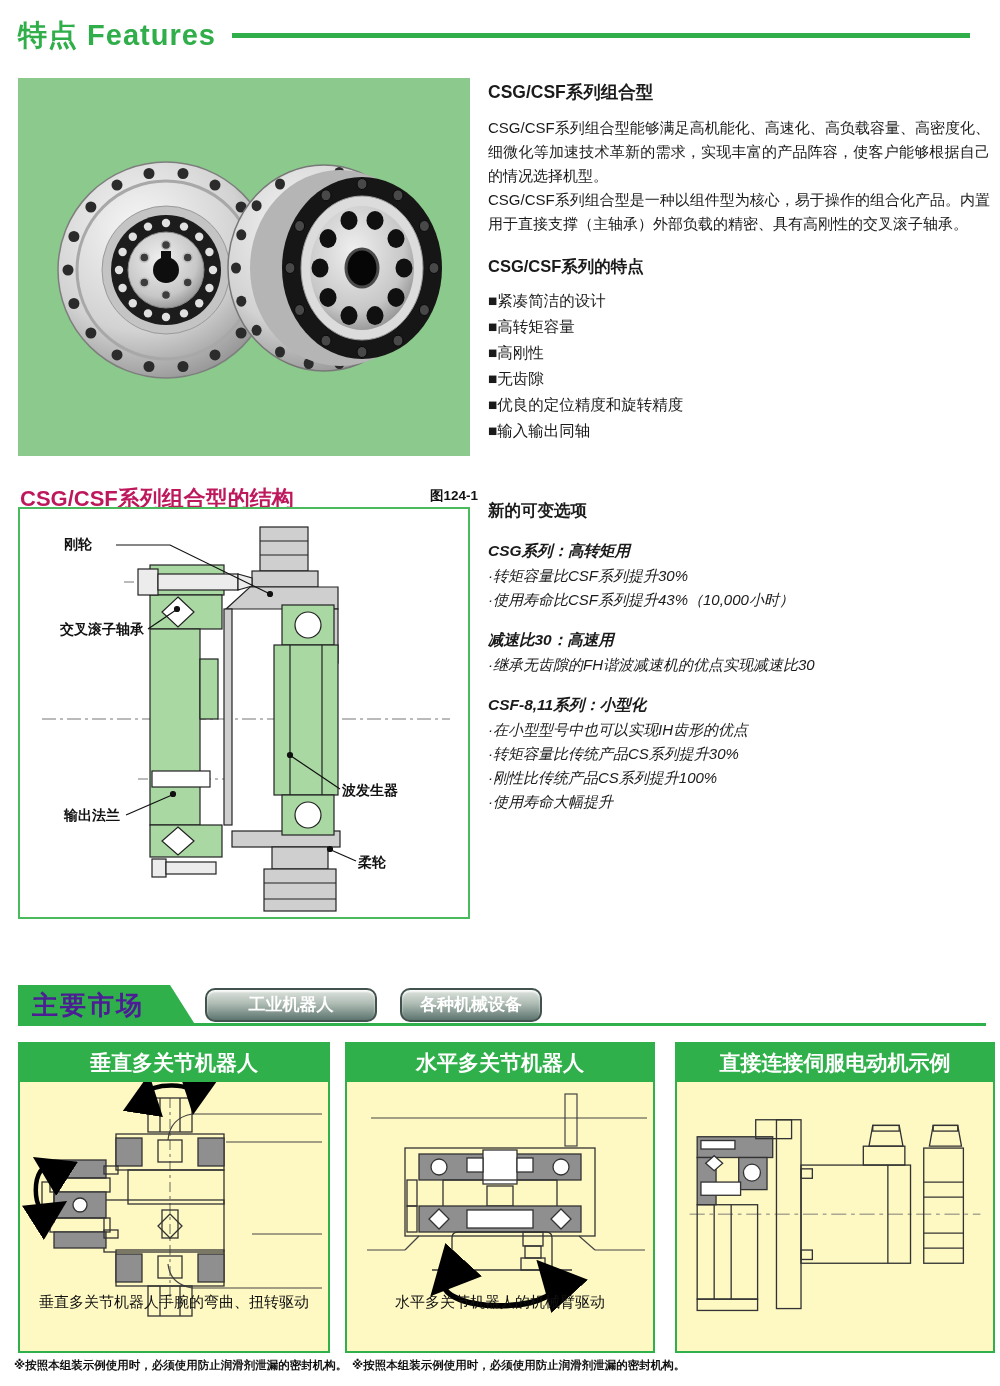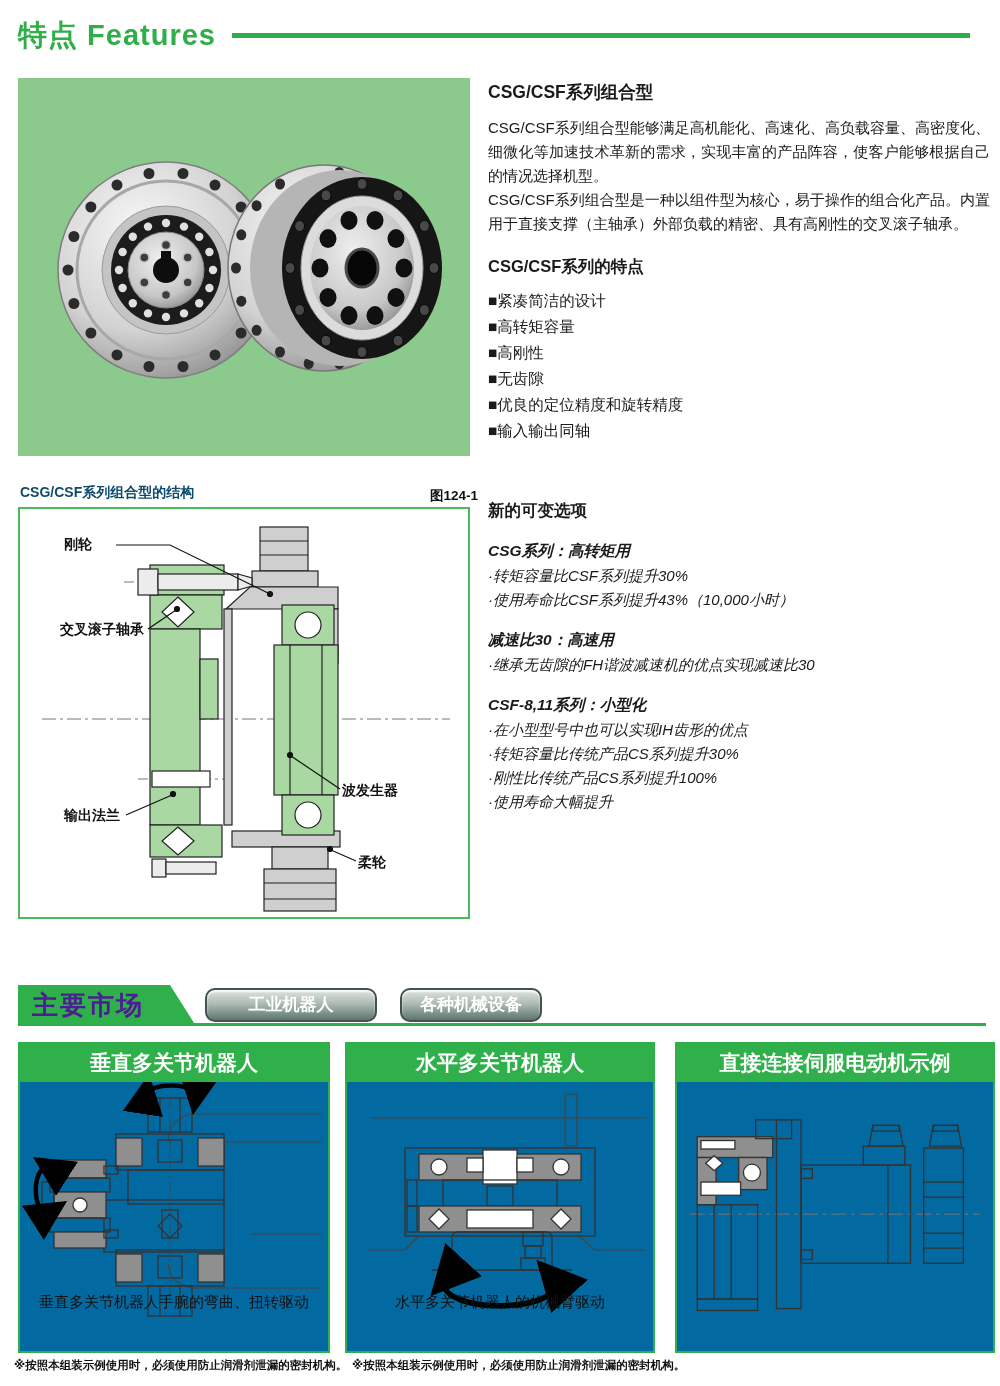--- a/index.html
+++ b/index.html
@@ -13,21 +13,21 @@
 
   
   .photo-panel { position:absolute; left:18px; top:78px; width:452px; height:378px; background:#8cc98c; }
   .intro-col { position:absolute; left:488px; top:80px; width:502px; }
   .intro-h { font-size:17.5px; font-weight:bold; margin-bottom:12px; }
   .intro-p { font-size:15px; line-height:24px; text-align:justify; }
   .feat-h { font-size:16.5px; font-weight:bold; margin:20px 0 10px 0; }
   .feat-li { font-size:15.5px; line-height:26px; }
 
   
-  .struct-h { position:absolute; left:20px; top:484px; font-size:14px; font-weight:bold; color:#0c4a6e; }
+  .struct-h { position:absolute; left:20px; top:484px; font-size:22px; font-weight:bold; color:#be185d; }
   .fig-no { position:absolute; left:430px; top:487px; font-size:13.5px; font-weight:bold; color:#111; }
   .struct-box { position:absolute; left:18px; top:507px; width:452px; height:412px; background:#fff; border:2px solid #49bb5d; }
   .options-col { position:absolute; left:488px; top:500px; width:502px; }
   .opt-h { font-size:16.5px; font-weight:bold; margin-bottom:16px; }
   .opt-block { margin-bottom:15px;font-style:italic; }
   .opt-t { font-size:15.5px; font-weight:bold; line-height:26px; }
   .opt-b { font-size:15px; line-height:24px; }
 
   
   .ribbon { position:absolute; left:18px; top:985px; width:178px; height:41px; background:#2fb04a;
@@ -35,21 +35,21 @@
             color:#4c1d95; font-size:26px; font-weight:bold; line-height:41px; padding-left:14px; letter-spacing:2px; }
   .ribbon-rule { position:absolute; left:18px; top:1023px; width:968px; height:3px; background:#2fb04a; }
   .mk-btn { position:absolute; top:988px; height:34px; border-radius:10px; border:2px solid #42524e;
             background:linear-gradient(#dfe4df 0%, #aebcb4 45%, #5d756f 100%);
             color:#fff; font-size:17px; font-weight:bold; text-align:center; line-height:30px;
             box-shadow:inset 0 2px 2px rgba(255,255,255,.85); cursor:pointer; }
   .mk-btn1 { left:205px; width:172px; }
   .mk-btn2 { left:400px; width:142px; }
 
   
-  .app { position:absolute; top:1042px; height:311px; border:2px solid #2fb04a; background:#0369a1; }
+  .app { position:absolute; top:1042px; height:311px; border:2px solid #2fb04a; background:#fef9c3; }
   .app1 { left:18px;  width:312px; }
   .app2 { left:345px; width:310px; }
   .app3 { left:675px; width:320px; }
   .app-h { height:38px; background:#2fb04a; color:#fff; font-size:21px; font-weight:bold; text-align:center; line-height:38px; }
   .app-body { position:relative; height:236px; }
   .app-cap { position:absolute; left:0; right:0; bottom:6px; text-align:center; font-size:15px; font-weight:400; color:#111; }
   .fnote { position:absolute; top:1358px; font-size:11.5px; font-weight:bold; color:#111; }
   .fn1 { left:14px;  width:334px; }
   .fn2 { left:352px; width:340px; }
 

